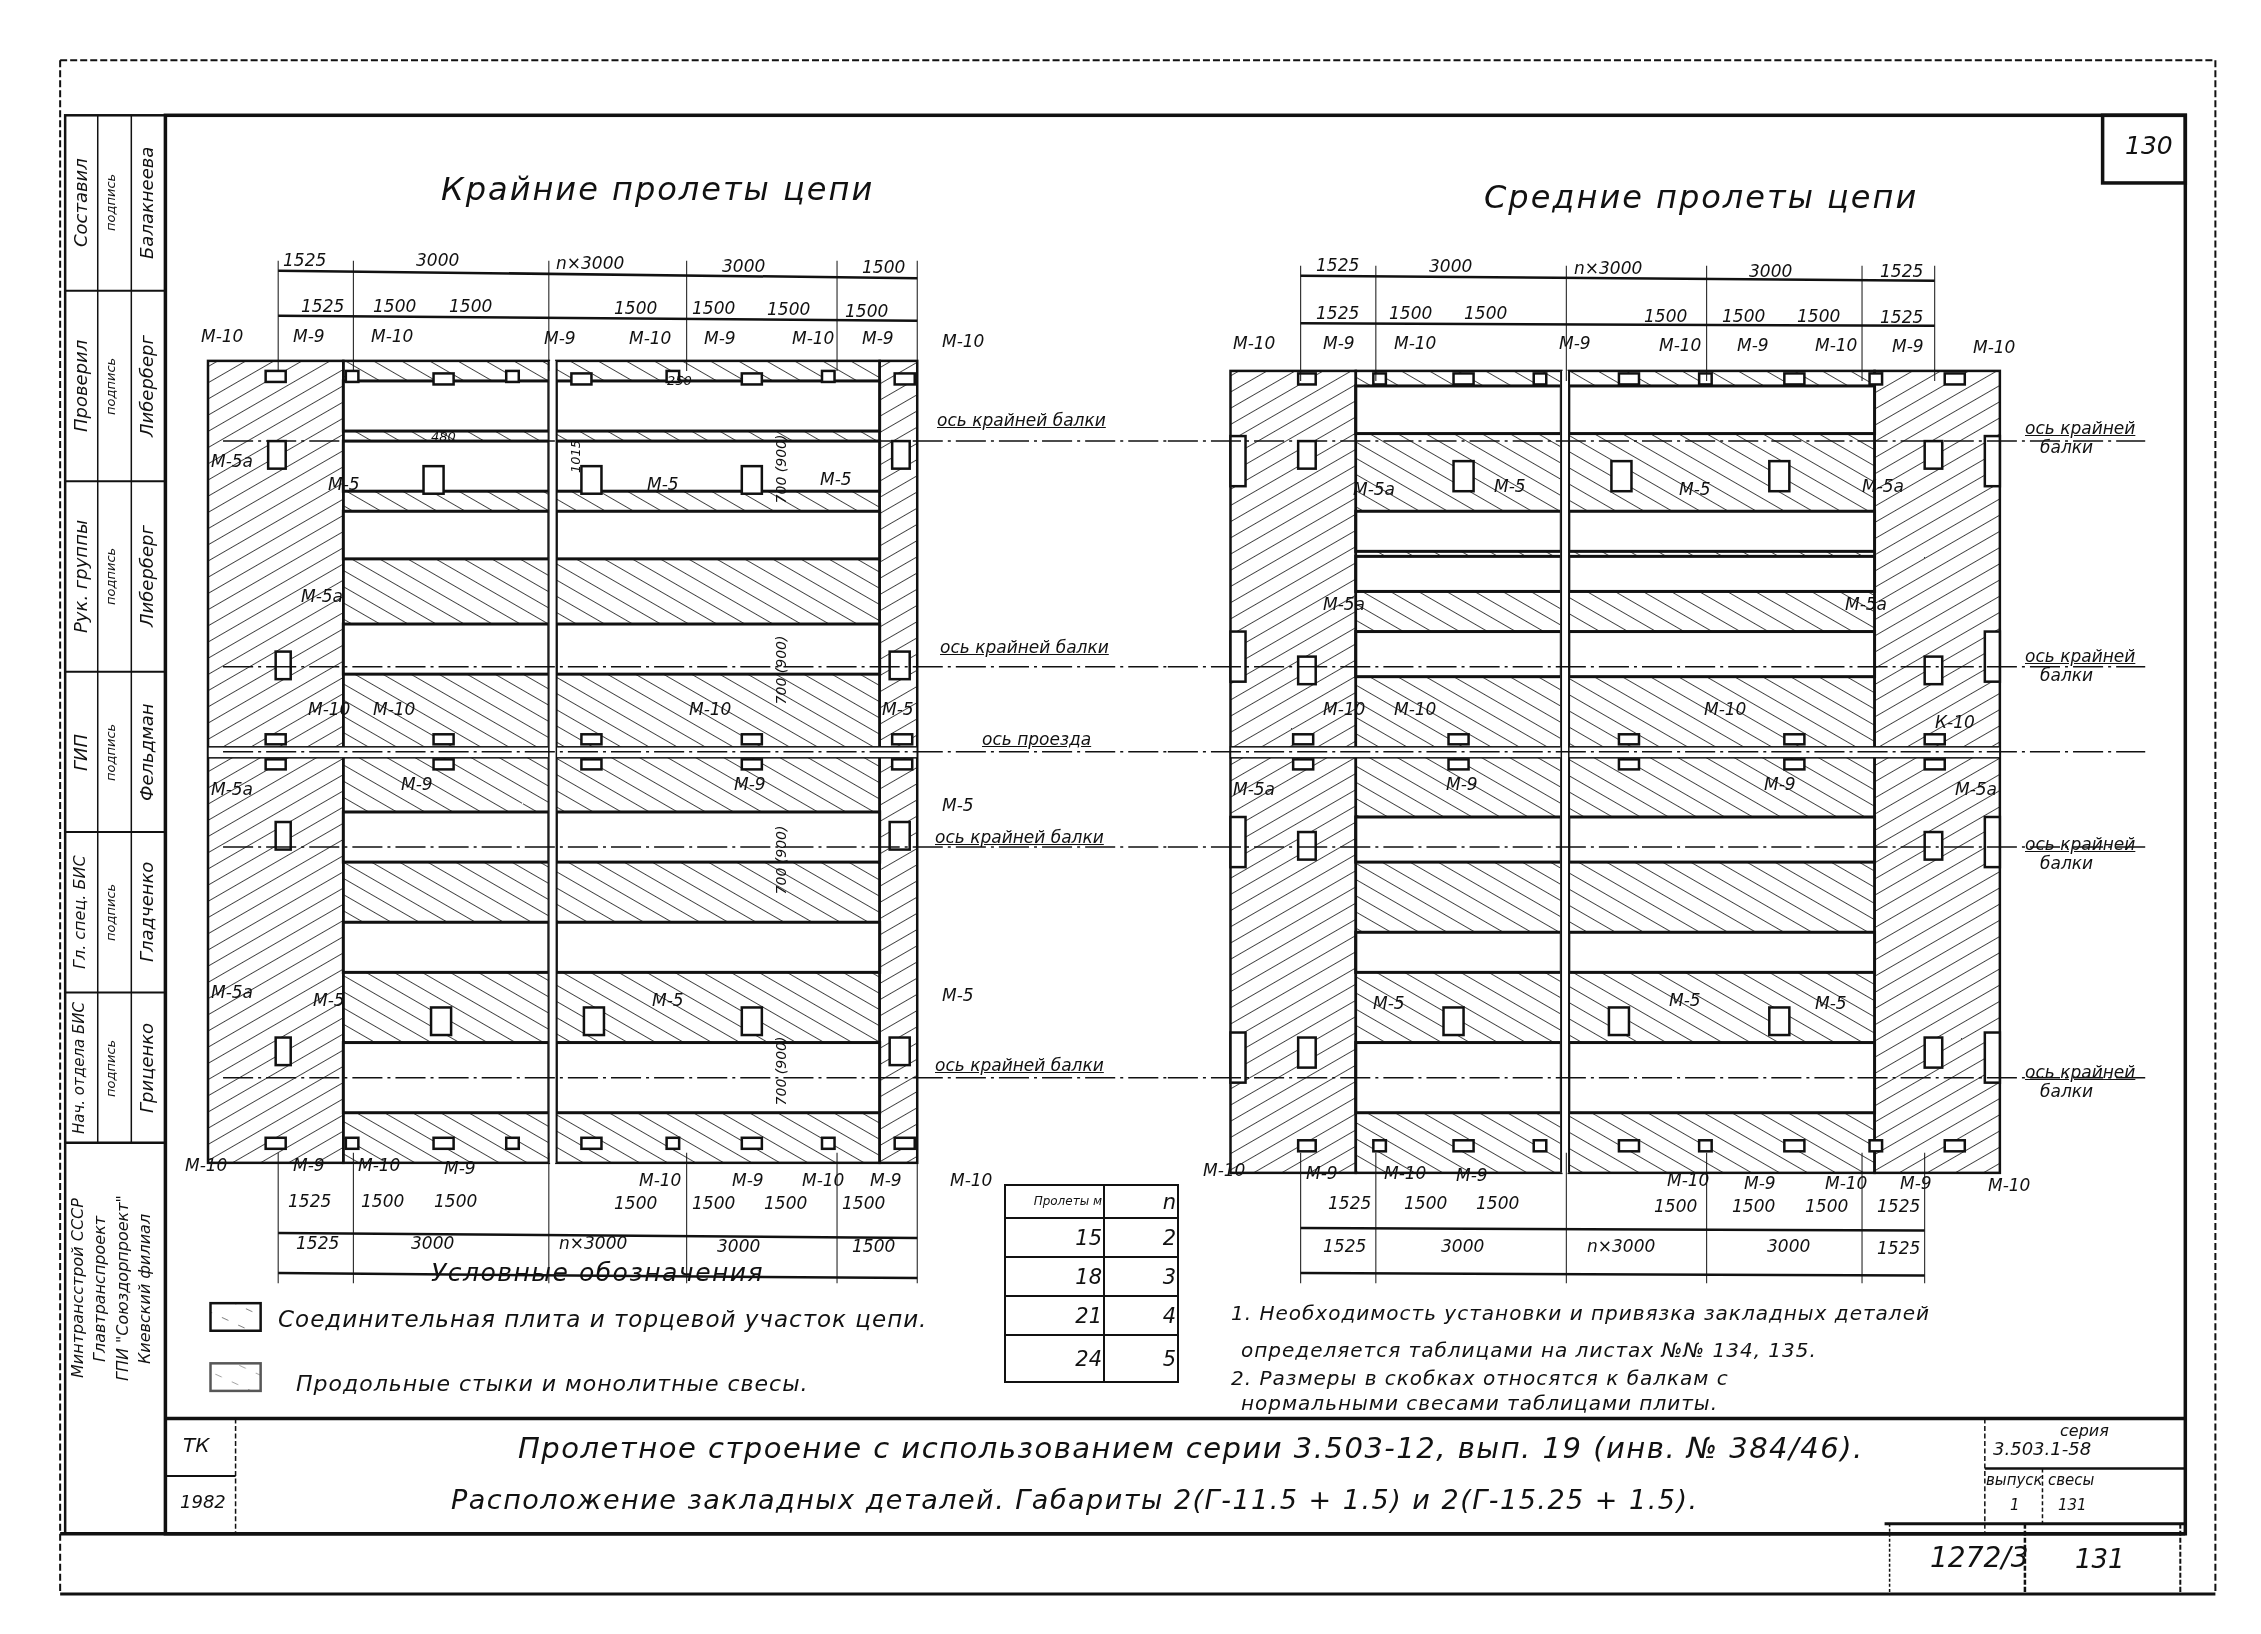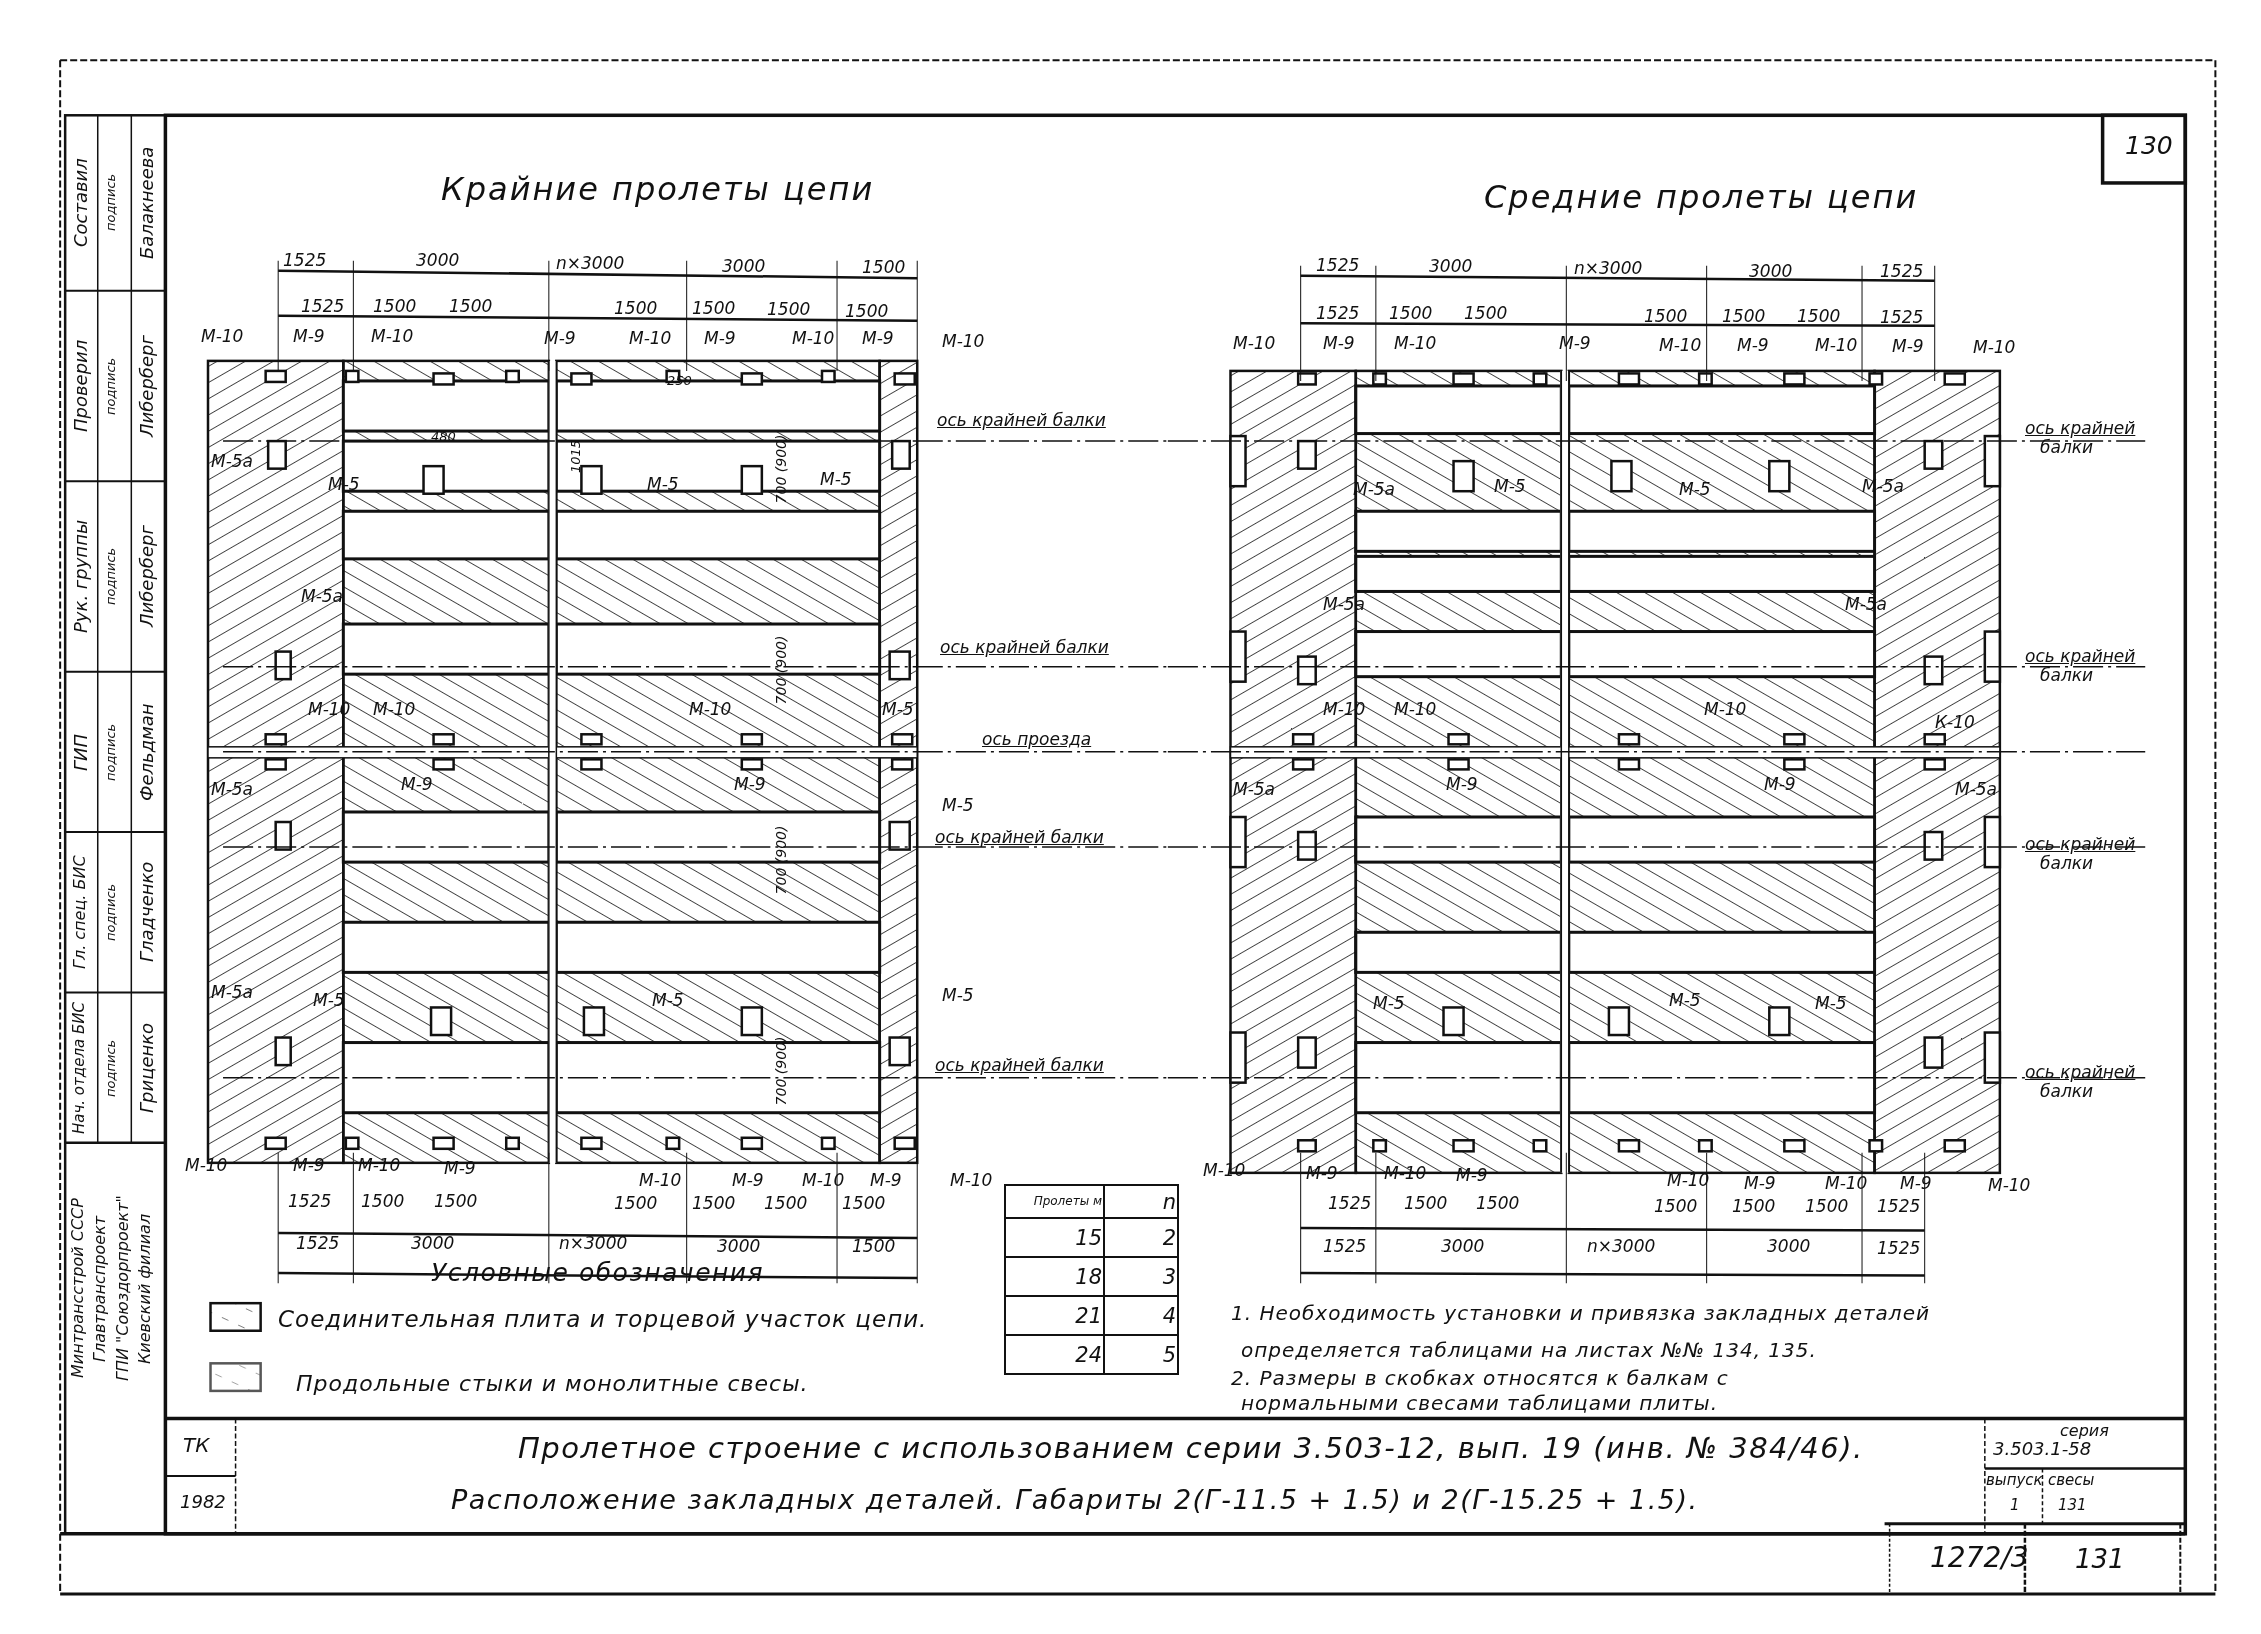--- a/index.html
+++ b/index.html
@@ -493,21 +493,21 @@
     <td>2</td>
   </tr>
   <tr style="height:39px;">
     <td>18</td>
     <td>3</td>
   </tr>
   <tr style="height:39px;">
     <td>21</td>
     <td>4</td>
   </tr>
-  <tr style="height:39px;">
+  <tr style="height:47px;">
     <td>24</td>
     <td>5</td>
   </tr>
 </tbody>
     </table>
 
 
 <div class="abs" style="left:431px; top:1258px; font-size:25px; letter-spacing:1.5px;">Условные обозначения</div>
 <div class="abs note" style="left:278px; top:1306px; font-size:23px;">Соединительная плита и торцевой участок цепи.</div>
 <div class="abs note" style="left:296px; top:1371px; font-size:22px;">Продольные стыки и монолитные свесы.</div>

